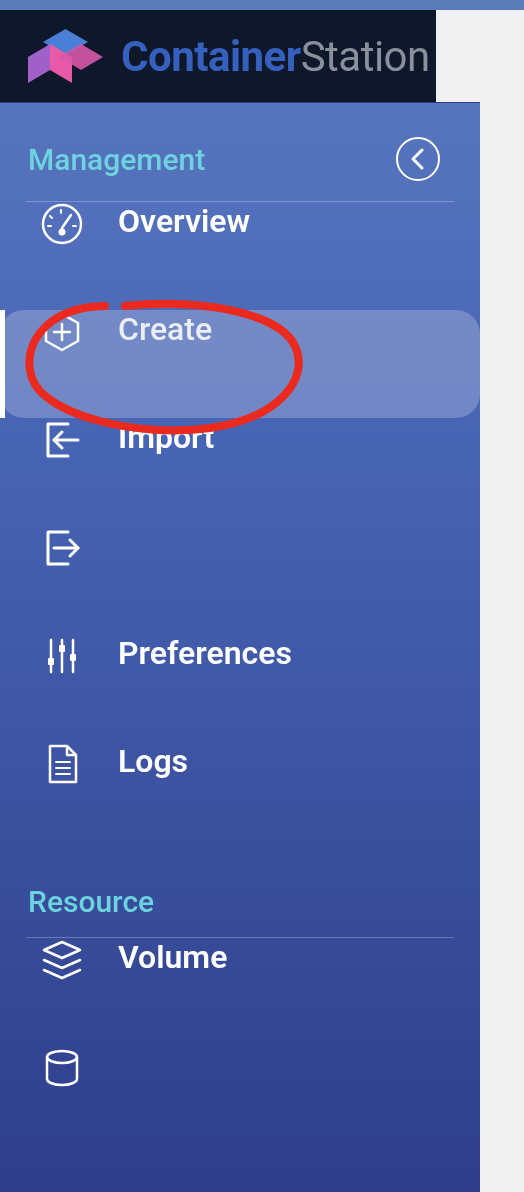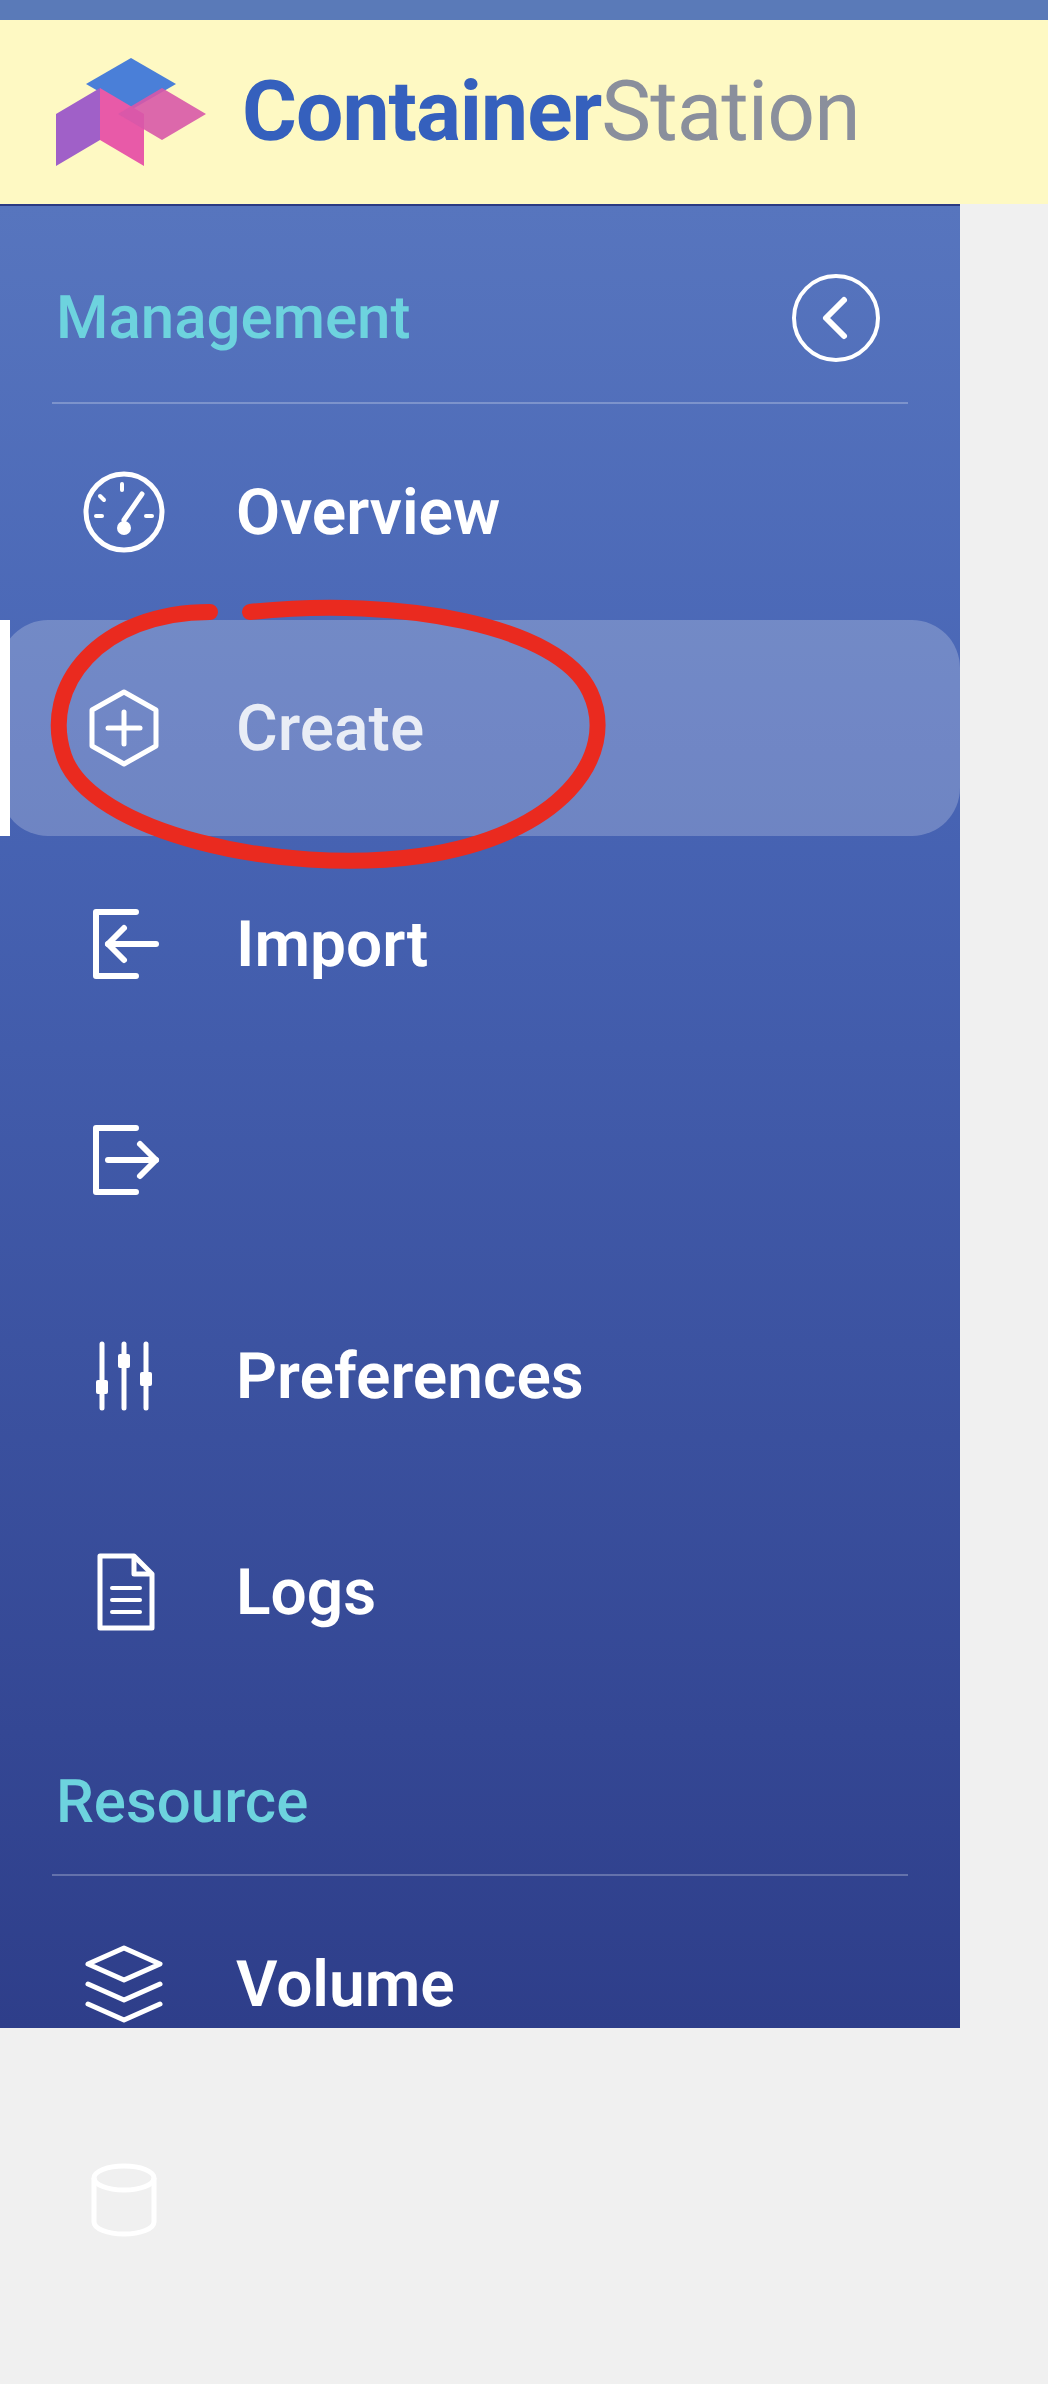--- a/index.html
+++ b/index.html
@@ -9,23 +9,23 @@
       font-family: -apple-system, BlinkMacSystemFont, "Segoe UI", Roboto, sans-serif;
       background: #f0f0f0;
       overflow: hidden;
     }
     .topbar {
       width: 524px;
       height: 10px;
       background: #5a7ab8;
     }
     .header {
-      width: 524px;
+      width: 436px;
       height: 92px;
-      background: #fef9c3;
+      background: #0f172a;
       display: flex;
       align-items: center;
       padding-left: 28px;
     }
     .logo-icon {
       width: 75px;
       height: 55px;
       position: relative;
       flex-shrink: 0;
     }
@@ -35,21 +35,21 @@
       letter-spacing: -0.5px;
       margin-left: 18px;
       color: #8a8f9c;
     }
     .app-title .bold {
       font-weight: 700;
       color: #3560bd;
     }
     .sidebar {
       width: 480px;
-      height: 912px;
+      height: 1090px;
       background: linear-gradient(180deg, #5775be 0%, #4865b5 30%, #2e3e8a 100%);
       position: relative;
       border-top: 1px solid rgba(0,0,0,0.05);
     }
     .section-header {
       display: flex;
       align-items: center;
       justify-content: space-between;
       padding: 34px 40px 20px 28px;
     }
@@ -71,21 +71,20 @@
       justify-content: center;
       cursor: pointer;
     }
     .divider {
       height: 1px;
       background: rgba(255,255,255,0.25);
       margin: 0 26px;
     }
     .nav-item {
       display: flex;
-      align-items: center;
       height: 108px;
       padding-left: 40px;
       cursor: pointer;
       position: relative;
     }
     .nav-item.selected {
       background: rgba(255,255,255,0.22);
       border-radius: 24px;
     }
     .nav-item.selected::before {

